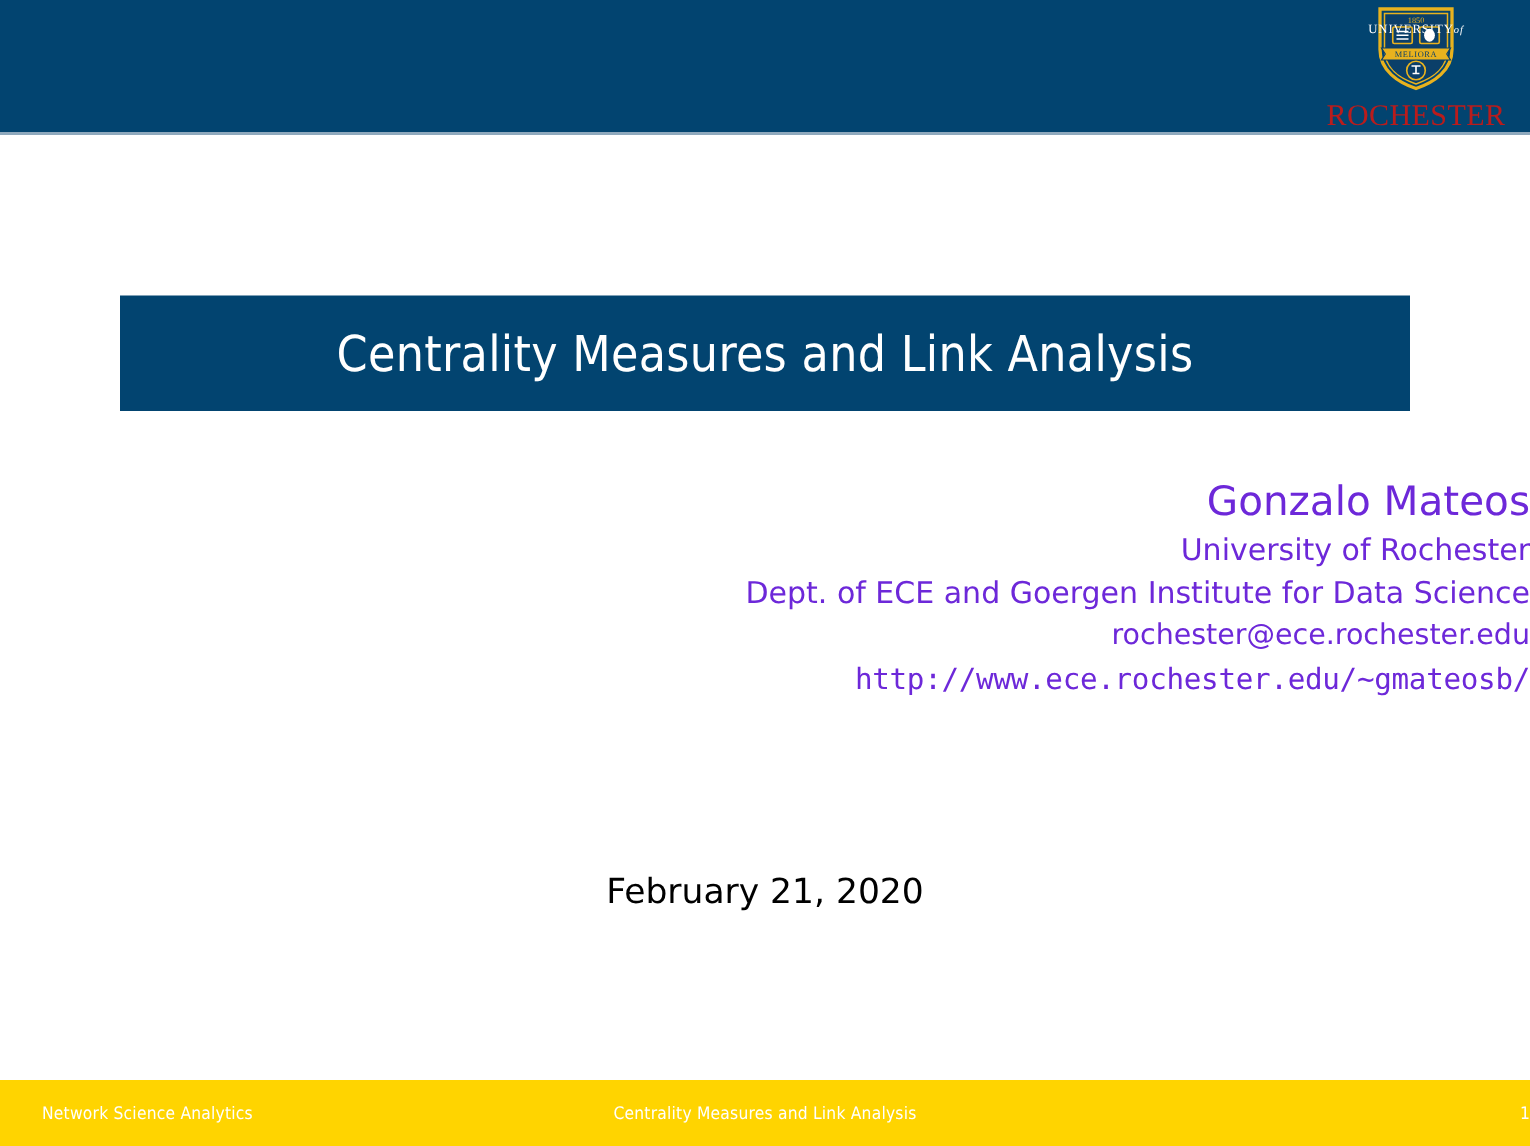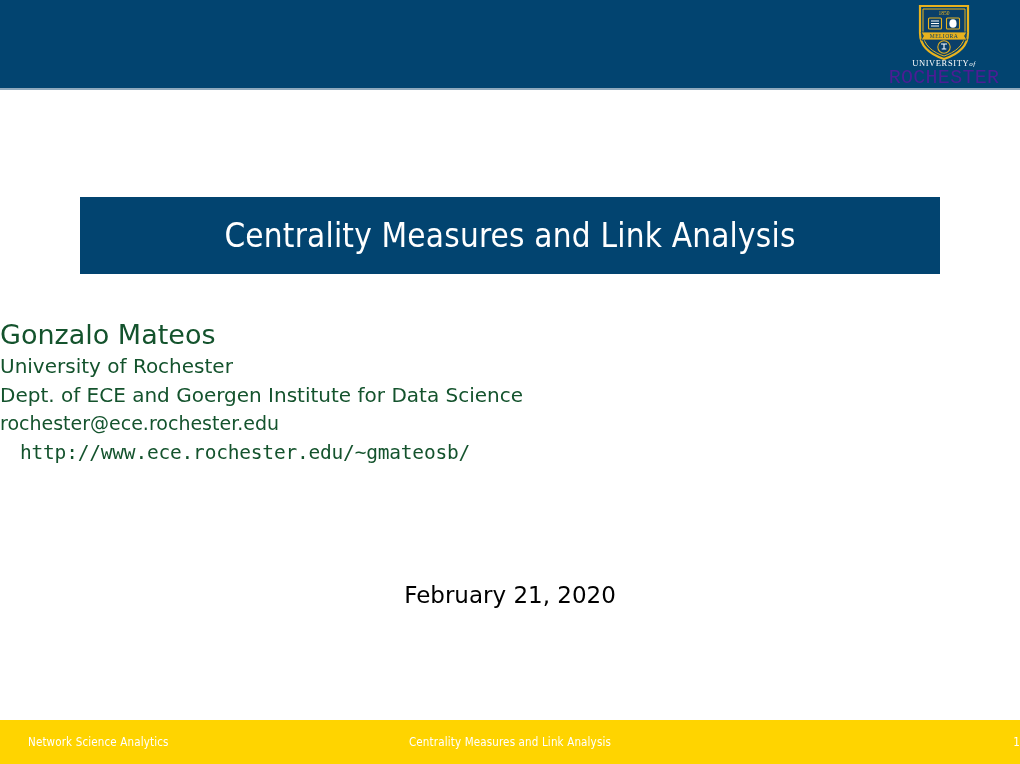--- a/index.html
+++ b/index.html
@@ -63,25 +63,26 @@
     letter-spacing: 0.6px;
     color: #ffffff;
     margin-bottom: 0px;
   }
   .wordmark-top i {
     font-size: 7px;
     font-style: italic;
   }
   .wordmark-main {
     display: block;
-    font-family: Liberation Mono, monospace;
+    font-family: Liberation Serif, serif;
     font-size: 20px;
     letter-spacing: 0.3px;
-    color: #4c1d95;
+    color: #b91c1c;
     line-height: 0.95;
+    margin-top: 44px;
   }
 
   
   .title-band {
     position: absolute;
     left: 80px;
     top: 197px;
     width: 860px;
     height: 77px;
     background: #024470;
@@ -97,22 +98,22 @@
     letter-spacing: 0.2px;
     white-space: nowrap;
   }
 
   
   .author-block {
     position: absolute;
     left: 0;
     top: 318px;
     width: 1020px;
-    text-align: left;
-    color: #14532d;
+    text-align: right;
+    color: #6d28d9;
   }
   .author-name {
     font-size: 27px;
     line-height: 1.26;
     font-family: "DejaVu Sans", sans-serif;
   }
   .author-line {
     font-size: 20px;
     line-height: 1.45;
     font-family: "DejaVu Sans", sans-serif;

